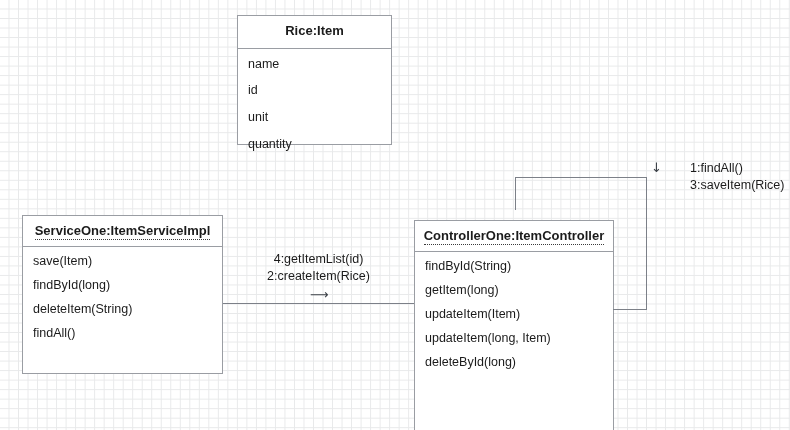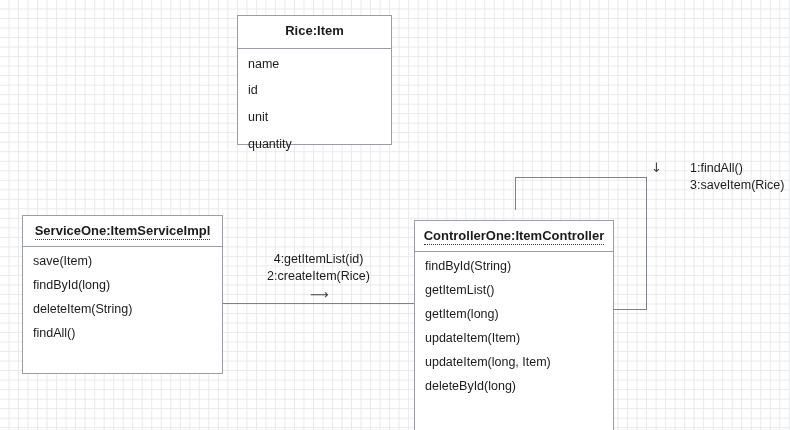--- a/index.html
+++ b/index.html
@@ -114,21 +114,20 @@
       <div class="uml-row">findById(long)</div>
       <div class="uml-row">deleteItem(String)</div>
       <div class="uml-row">findAll()</div>
     </div>
   </div>
 
   <div class="uml-box" style="left:414px; top:220px; width:200px; height:232px;">
     <div class="uml-title underlined" style="height:31px;"><span>ControllerOne:ItemController</span></div>
     <div class="uml-section">
       <div class="uml-row" style="padding-top:7px;">findById(String)</div>
-      <div class="uml-row">getItemList()</div>
       <div class="uml-row">getItem(long)</div>
       <div class="uml-row">updateItem(Item)</div>
       <div class="uml-row">updateItem(long, Item)</div>
       <div class="uml-row">deleteById(long)</div>
     </div>
   </div>
 
   <div class="conn-h" style="left:223px; top:303px; width:191px;"></div>
   <div class="arrow-glyph" style="left:310px; top:288px;">⟶</div>
 

